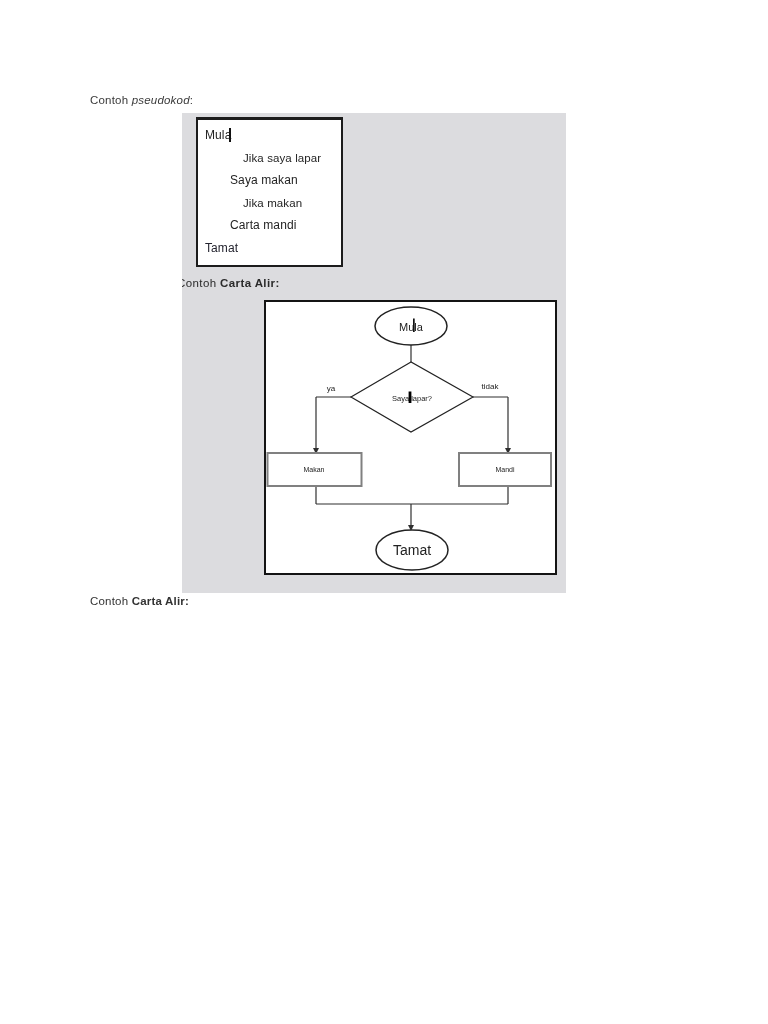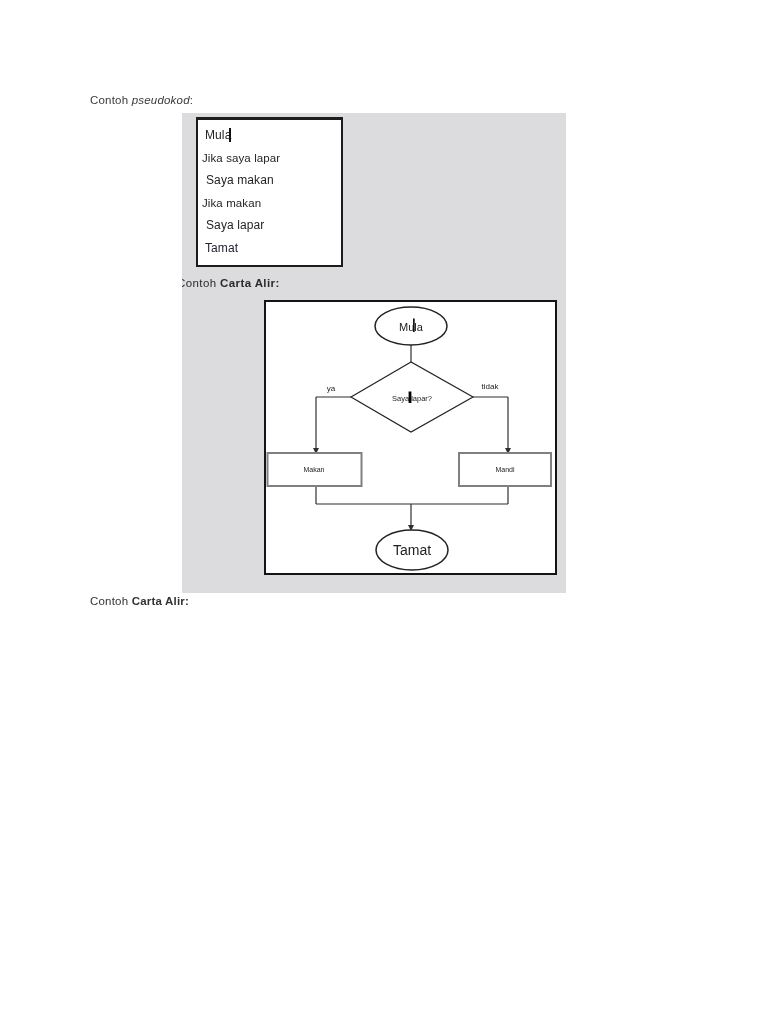--- a/index.html
+++ b/index.html
@@ -26,22 +26,22 @@
   .pseudocode-box{
     left:14px;top:4px;width:143px;height:141px;
     background:#ffffff;border:2px solid #1c1c1c;border-top-width:3px;
     padding-top:4px;
   }
   .ps-line{
     height:22.5px;display:flex;align-items:center;
     padding-left:7px;font-size:12px;color:#242424;position:relative;
     letter-spacing:.1px;white-space:nowrap;
   }
-  .ps-line.indent{padding-left:8px;}
-  .ps-line.jika{padding-left:4px;font-size:11.5px;}
+  .ps-line.indent{padding-left:32px;}
+  .ps-line.jika{padding-left:4px;font-size:11.5px;margin-left:41px;}
   .ps-line.tamat{color:#23232e;}
   .caret{
     position:absolute;width:1.6px;background:#111;
     top:4px;height:14px;left:31px;
   }
 
   
   .panel-caption{
     left:-5px;top:164px;font-size:11.5px;letter-spacing:.4px;color:#2b2b2b;
     white-space:nowrap;
@@ -81,21 +81,21 @@
     <div class="ps-line jika">
       <span>Jika saya lapar</span>
     </div>
     <div class="ps-line indent">
       <span>Saya makan</span>
     </div>
     <div class="ps-line jika">
       <span>Jika makan</span>
     </div>
     <div class="ps-line indent">
-      <span>Saya lapar</span>
+      <span>Carta mandi</span>
     </div>
     <div class="ps-line tamat">
       <span>Tamat</span>
     </div>
   </div>
 
   <div class="abs panel-caption">
     <span>Contoh </span><span class="term">Carta Alir</span><span class="term">:</span>
   </div>
 

